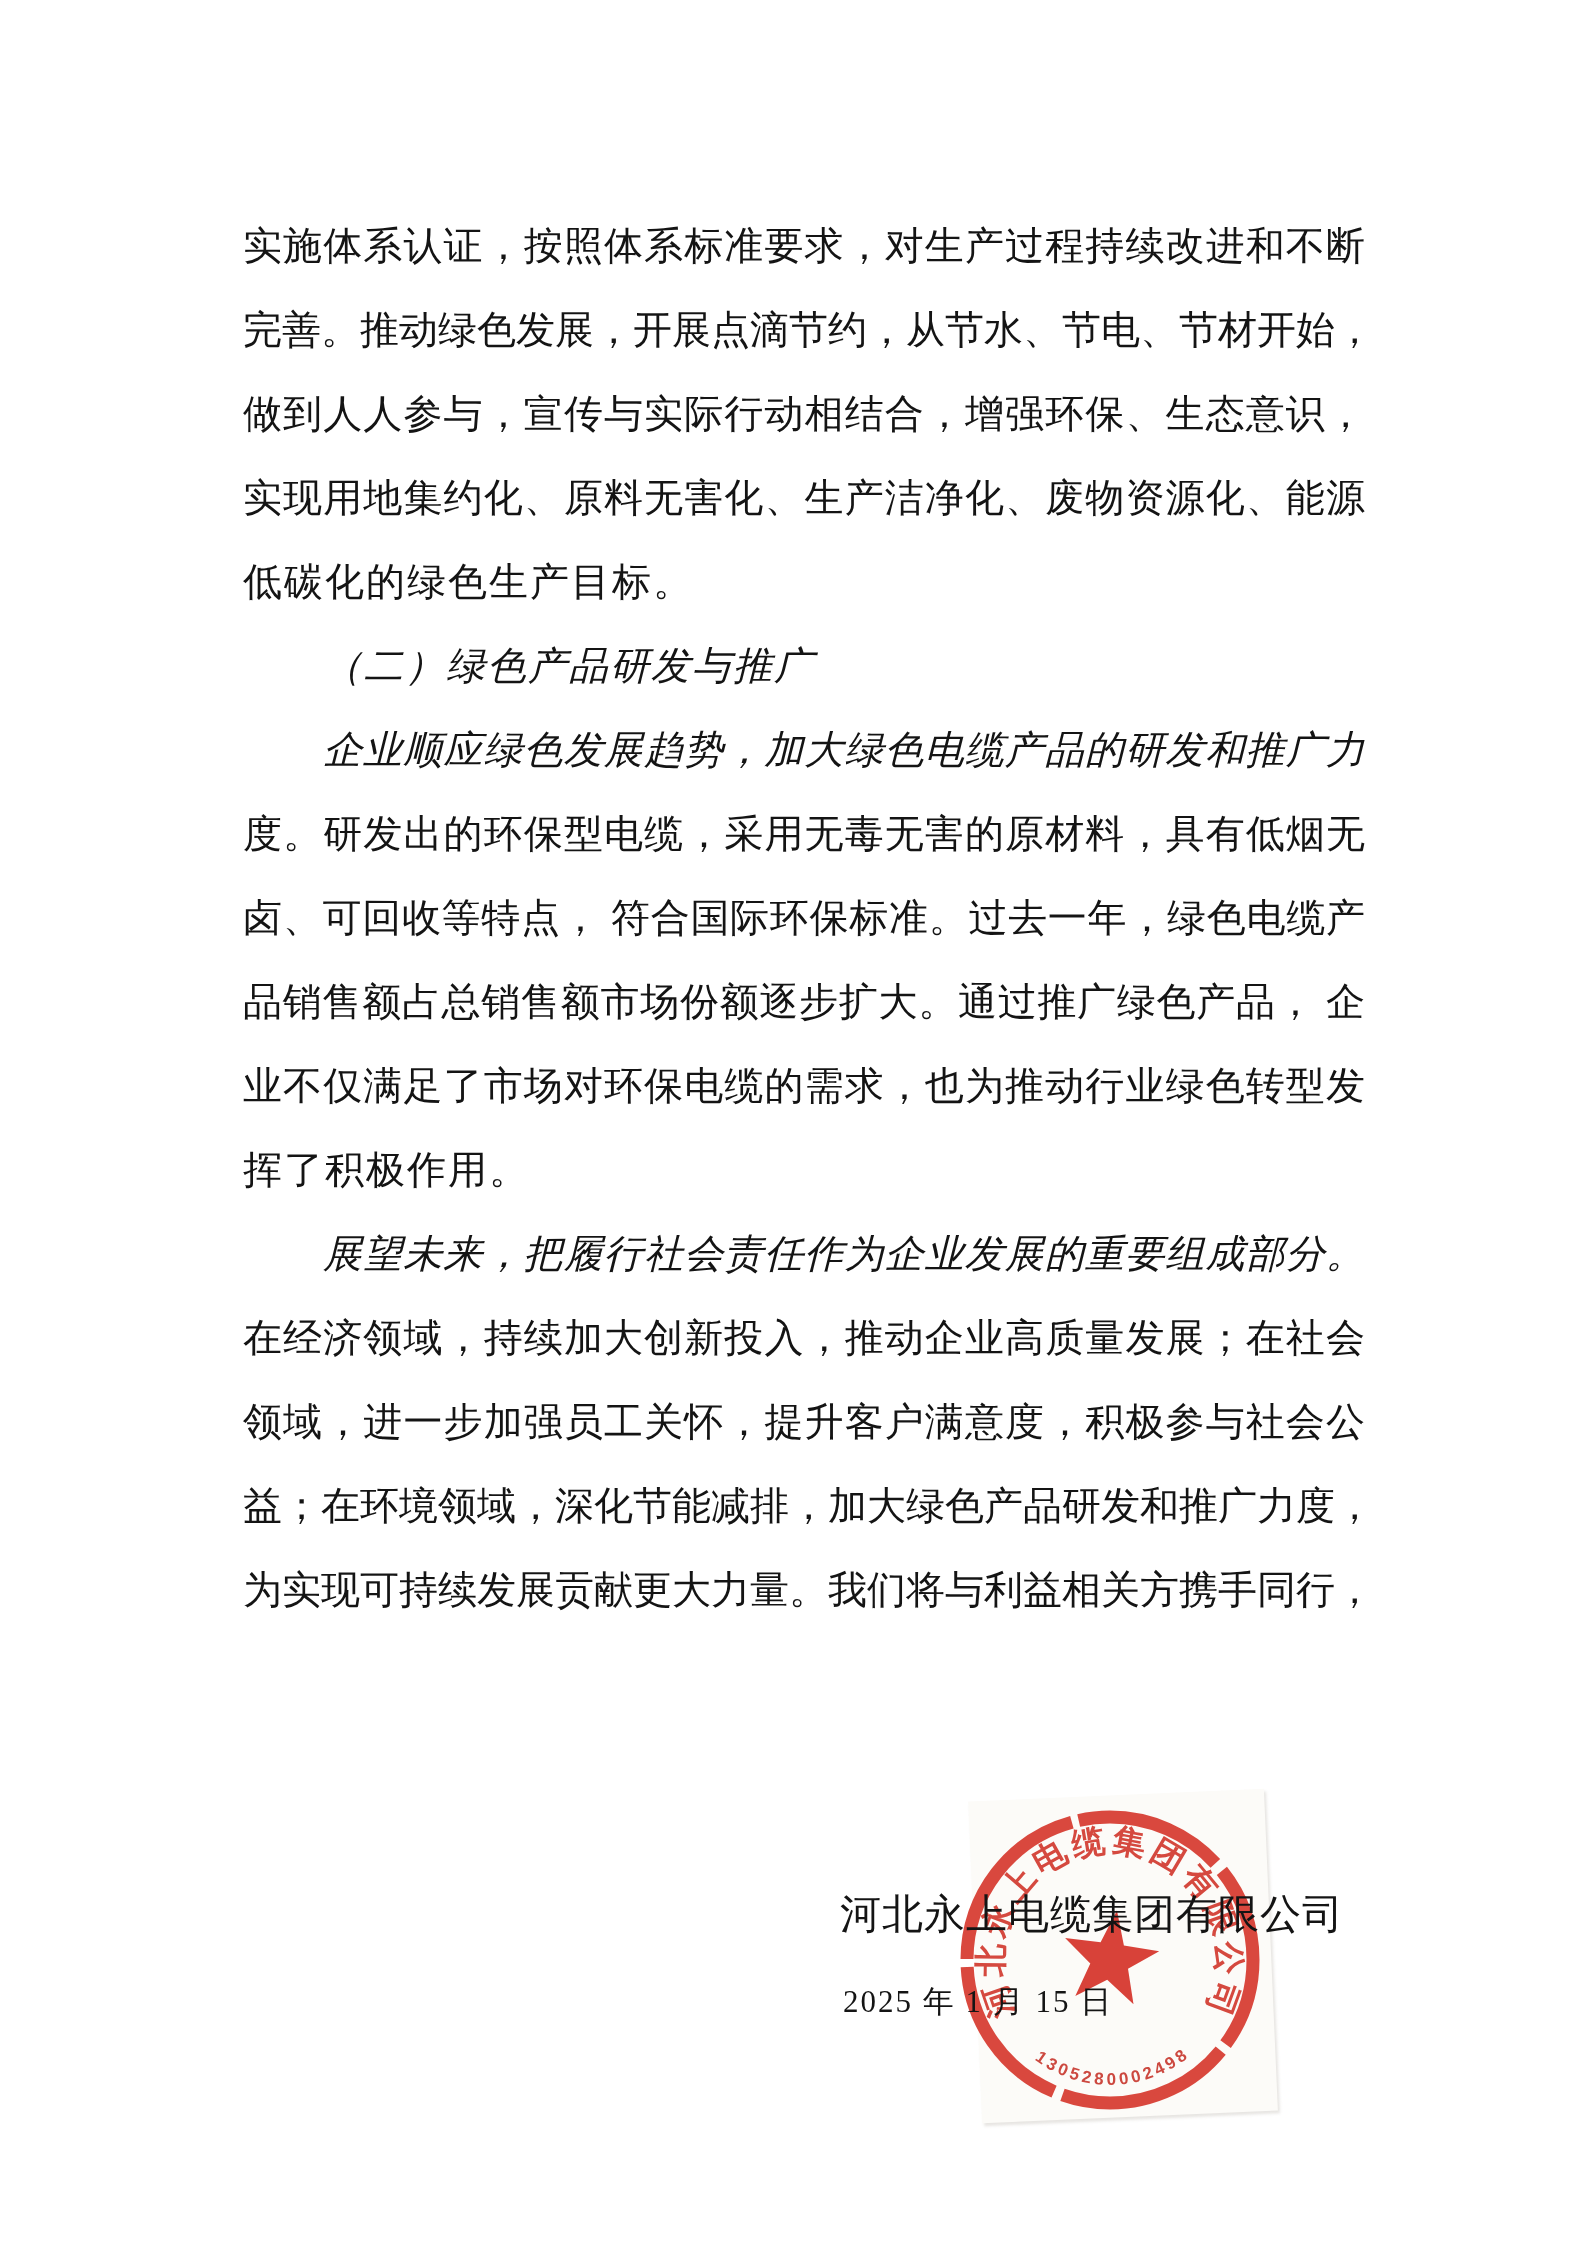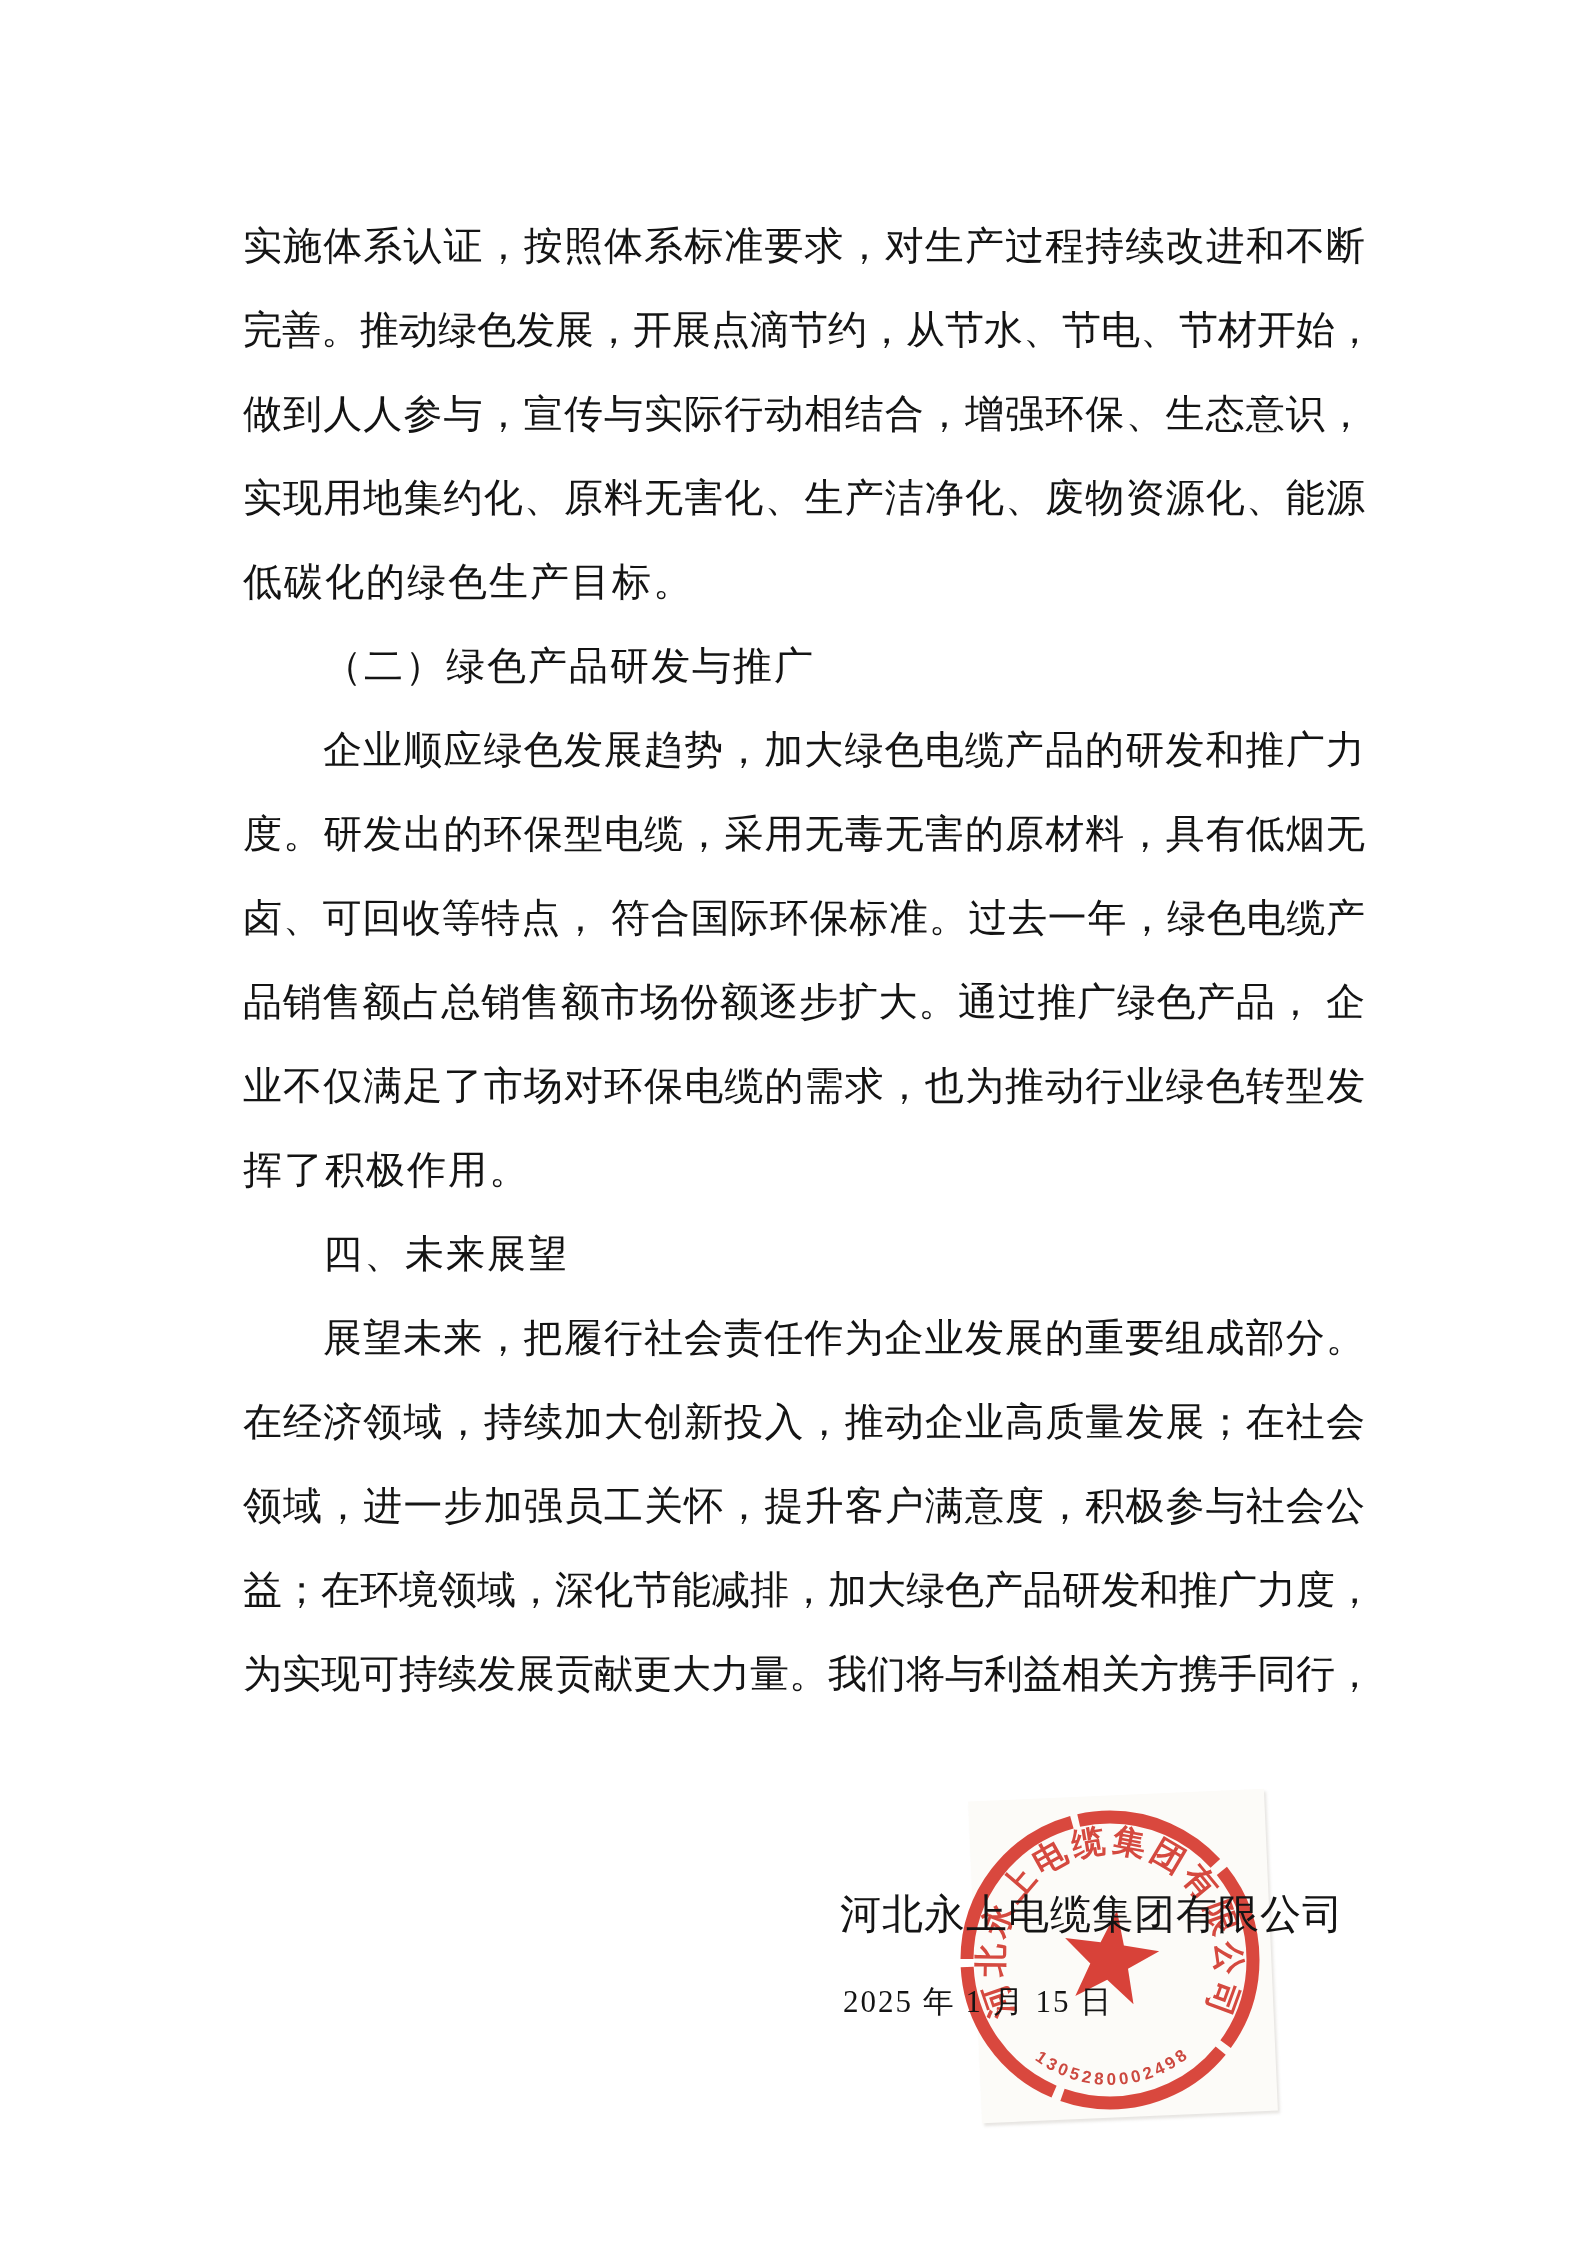--- a/index.html
+++ b/index.html
@@ -19,21 +19,21 @@
   }
   .line{
     height:84px;
     font-size:39px;
     display:flex;
     align-items:center;
     letter-spacing:2px;
     white-space:pre;
   }
   .line.j{justify-content:space-between;letter-spacing:0;}
-  .line.ind{padding-left:80px;}
+  .line.ind{padding-left:80px;font-style:italic;}
   .line span{display:block;}
   
   .sig-company{
     position:absolute;left:840px;top:1872px;height:84px;
     display:flex;align-items:center;
     font-size:41px;letter-spacing:1px;color:#141414;
     z-index:3;
   }
   .sig-date{
     position:absolute;left:843px;top:1960px;height:84px;
@@ -79,21 +79,20 @@
       <div class="line j"><span>做</span><span>到</span><span>人</span><span>人</span><span>参</span><span>与</span><span>，</span><span>宣</span><span>传</span><span>与</span><span>实</span><span>际</span><span>行</span><span>动</span><span>相</span><span>结</span><span>合</span><span>，</span><span>增</span><span>强</span><span>环</span><span>保</span><span>、</span><span>生</span><span>态</span><span>意</span><span>识</span><span>，</span></div>
       <div class="line j"><span>实</span><span>现</span><span>用</span><span>地</span><span>集</span><span>约</span><span>化</span><span>、</span><span>原</span><span>料</span><span>无</span><span>害</span><span>化</span><span>、</span><span>生</span><span>产</span><span>洁</span><span>净</span><span>化</span><span>、</span><span>废</span><span>物</span><span>资</span><span>源</span><span>化</span><span>、</span><span>能</span><span>源</span></div>
       <div class="line">低碳化的绿色生产目标。</div>
       <div class="line ind">（二）绿色产品研发与推广</div>
       <div class="line j ind"><span>企</span><span>业</span><span>顺</span><span>应</span><span>绿</span><span>色</span><span>发</span><span>展</span><span>趋</span><span>势</span><span>，</span><span>加</span><span>大</span><span>绿</span><span>色</span><span>电</span><span>缆</span><span>产</span><span>品</span><span>的</span><span>研</span><span>发</span><span>和</span><span>推</span><span>广</span><span>力</span></div>
       <div class="line j"><span>度</span><span>。</span><span>研</span><span>发</span><span>出</span><span>的</span><span>环</span><span>保</span><span>型</span><span>电</span><span>缆</span><span>，</span><span>采</span><span>用</span><span>无</span><span>毒</span><span>无</span><span>害</span><span>的</span><span>原</span><span>材</span><span>料</span><span>，</span><span>具</span><span>有</span><span>低</span><span>烟</span><span>无</span></div>
       <div class="line j"><span>卤</span><span>、</span><span>可</span><span>回</span><span>收</span><span>等</span><span>特</span><span>点</span><span>，</span><span>&nbsp;</span><span>符</span><span>合</span><span>国</span><span>际</span><span>环</span><span>保</span><span>标</span><span>准</span><span>。</span><span>过</span><span>去</span><span>一</span><span>年</span><span>，</span><span>绿</span><span>色</span><span>电</span><span>缆</span><span>产</span></div>
       <div class="line j"><span>品</span><span>销</span><span>售</span><span>额</span><span>占</span><span>总</span><span>销</span><span>售</span><span>额</span><span>市</span><span>场</span><span>份</span><span>额</span><span>逐</span><span>步</span><span>扩</span><span>大</span><span>。</span><span>通</span><span>过</span><span>推</span><span>广</span><span>绿</span><span>色</span><span>产</span><span>品</span><span>，</span><span>&nbsp;</span><span>企</span></div>
       <div class="line j"><span>业</span><span>不</span><span>仅</span><span>满</span><span>足</span><span>了</span><span>市</span><span>场</span><span>对</span><span>环</span><span>保</span><span>电</span><span>缆</span><span>的</span><span>需</span><span>求</span><span>，</span><span>也</span><span>为</span><span>推</span><span>动</span><span>行</span><span>业</span><span>绿</span><span>色</span><span>转</span><span>型</span><span>发</span></div>
       <div class="line">挥了积极作用。</div>
-      <div class="line ind">四、未来展望</div>
       <div class="line j ind"><span>展</span><span>望</span><span>未</span><span>来</span><span>，</span><span>把</span><span>履</span><span>行</span><span>社</span><span>会</span><span>责</span><span>任</span><span>作</span><span>为</span><span>企</span><span>业</span><span>发</span><span>展</span><span>的</span><span>重</span><span>要</span><span>组</span><span>成</span><span>部</span><span>分</span><span>。</span></div>
       <div class="line j"><span>在</span><span>经</span><span>济</span><span>领</span><span>域</span><span>，</span><span>持</span><span>续</span><span>加</span><span>大</span><span>创</span><span>新</span><span>投</span><span>入</span><span>，</span><span>推</span><span>动</span><span>企</span><span>业</span><span>高</span><span>质</span><span>量</span><span>发</span><span>展</span><span>；</span><span>在</span><span>社</span><span>会</span></div>
       <div class="line j"><span>领</span><span>域</span><span>，</span><span>进</span><span>一</span><span>步</span><span>加</span><span>强</span><span>员</span><span>工</span><span>关</span><span>怀</span><span>，</span><span>提</span><span>升</span><span>客</span><span>户</span><span>满</span><span>意</span><span>度</span><span>，</span><span>积</span><span>极</span><span>参</span><span>与</span><span>社</span><span>会</span><span>公</span></div>
       <div class="line j"><span>益</span><span>；</span><span>在</span><span>环</span><span>境</span><span>领</span><span>域</span><span>，</span><span>深</span><span>化</span><span>节</span><span>能</span><span>减</span><span>排</span><span>，</span><span>加</span><span>大</span><span>绿</span><span>色</span><span>产</span><span>品</span><span>研</span><span>发</span><span>和</span><span>推</span><span>广</span><span>力</span><span>度</span><span>，</span></div>
       <div class="line j"><span>为</span><span>实</span><span>现</span><span>可</span><span>持</span><span>续</span><span>发</span><span>展</span><span>贡</span><span>献</span><span>更</span><span>大</span><span>力</span><span>量</span><span>。</span><span>我</span><span>们</span><span>将</span><span>与</span><span>利</span><span>益</span><span>相</span><span>关</span><span>方</span><span>携</span><span>手</span><span>同</span><span>行</span><span>，</span></div>
     </div>
 
   <div class="seal-backdrop"></div>
 
   <svg class="seal-svg" width="340" height="350" viewBox="0 0 340 350">

